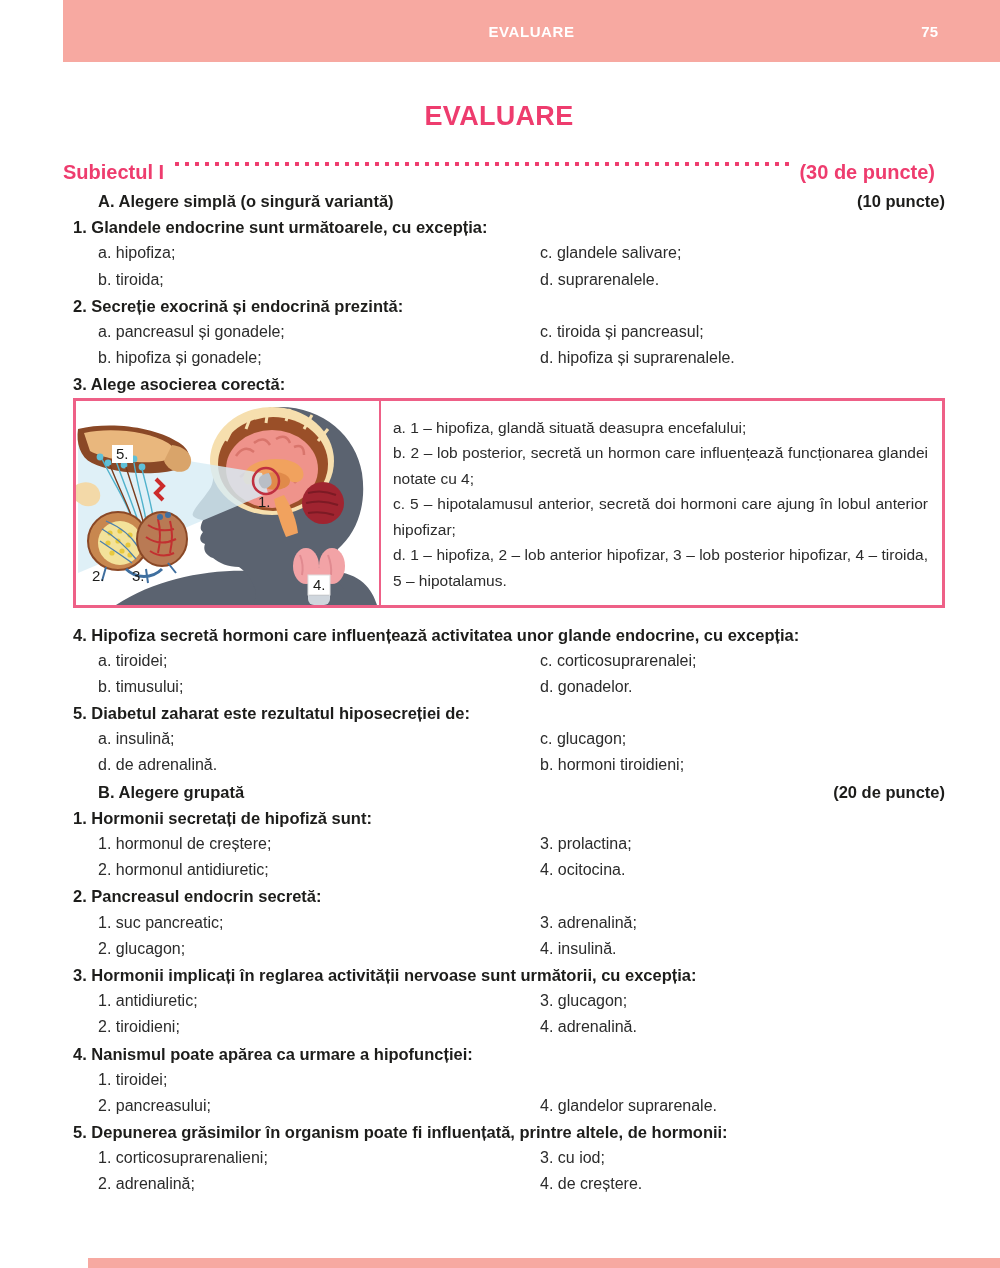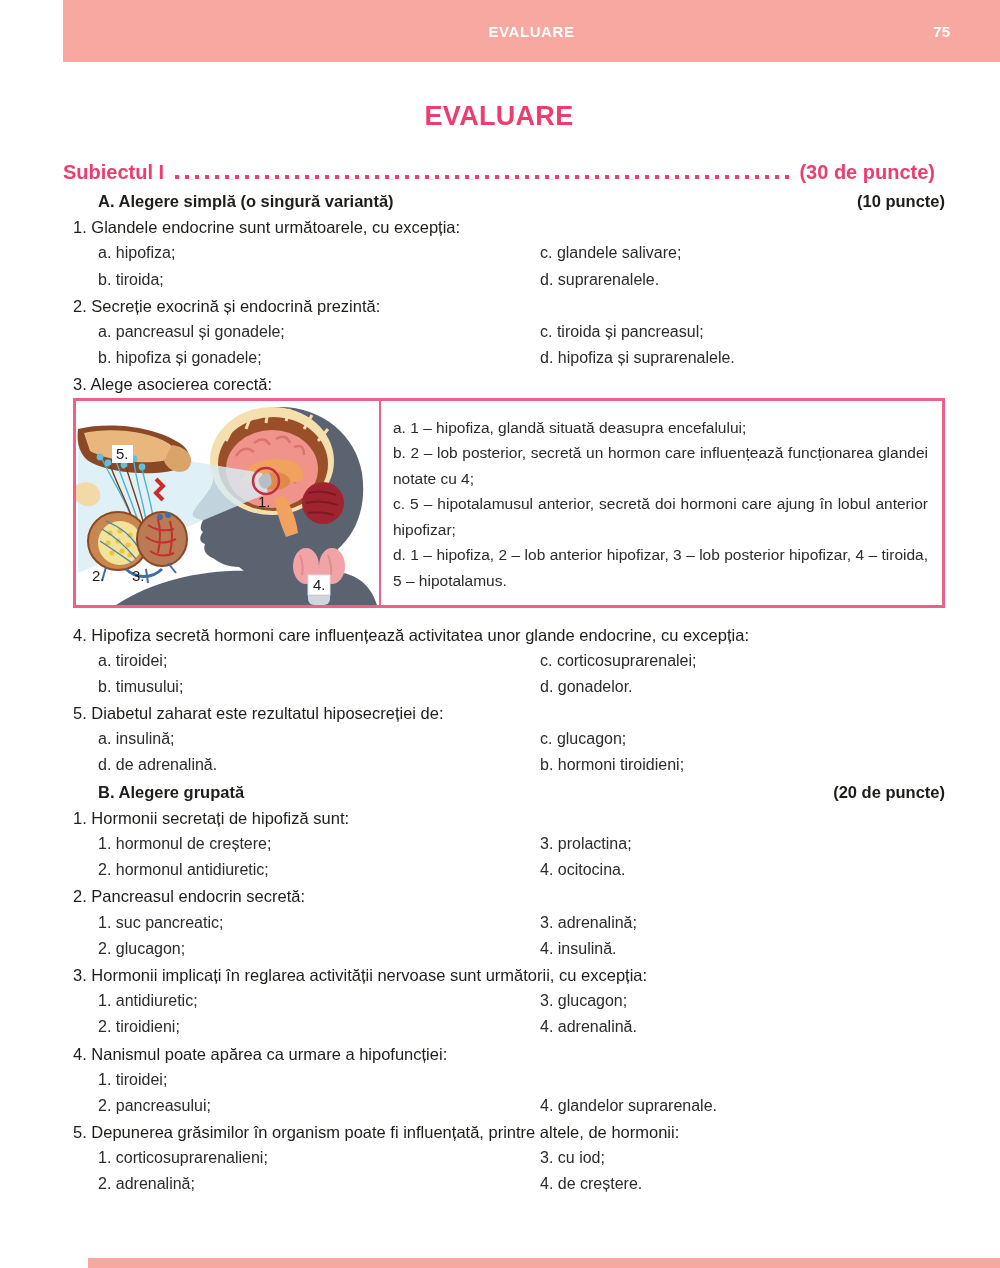--- a/index.html
+++ b/index.html
@@ -4,40 +4,40 @@
 <style>
   html,body{margin:0;padding:0;}
   body{
     width:1000px;height:1268px;position:relative;background:#ffffff;
     font-family:"Liberation Sans", sans-serif;color:#1d1d1b;overflow:hidden;
   }
   
   .header-band{position:absolute;left:63px;right:0;top:0;height:62px;background:#f7a9a1;
     display:flex;align-items:center;}
   .header-title{flex:1;text-align:center;color:#ffffff;font-weight:bold;font-size:15px;letter-spacing:.6px;}
-  .header-page{position:absolute;right:50px;top:50%;transform:translateY(-50%);
+  .header-page{position:absolute;right:62px;top:50%;transform:translateY(-50%);
     color:#ffffff;font-weight:bold;font-size:15px;}
   
   .footer-band{position:absolute;left:88px;right:0;bottom:0;height:10px;background:#f7a9a1;}
   
   .page-title{position:absolute;left:63px;width:872px;top:101px;text-align:center;
     color:#ee3c6e;font-size:27px;font-weight:bold;letter-spacing:.3px;}
   
-  .subject-line{position:absolute;left:63px;width:872px;top:161px;display:flex;align-items:flex-end;
+  .subject-line{position:absolute;left:63px;width:872px;top:161px;display:flex;align-items:flex-start;
     color:#ee3c6e;font-weight:bold;font-size:20px;}
   .subject-label{white-space:nowrap;}
   .subject-dots{flex:1;height:6px;margin:0 6px 4px 8px;
     background-image:radial-gradient(circle,#ee3c6e 2.1px,rgba(0,0,0,0) 2.5px);
     background-size:10px 6px;background-repeat:repeat-x;background-position:left center;}
   .subject-points{white-space:nowrap;}
   
   .stack{position:absolute;left:73px;width:872px;top:188px;}
   .row{height:26.2px;line-height:26.2px;white-space:nowrap;}
   .sec-head{display:flex;justify-content:space-between;font-weight:bold;font-size:16.5px;padding-left:25px;}
-  .qline{font-weight:normal;font-size:16.5px;}
+  .qline{font-weight:bold;font-size:16.5px;}
   .opt-row{display:grid;grid-template-columns:442px 1fr;padding-left:25px;font-size:16px;color:#2b2b2b;}
   
   .figure{height:210px;margin:0 0 14px 0;border:3px solid #ee6087;box-sizing:border-box;display:flex;background:#fff;}
   .fig-left{width:303px;border-right:2px solid #ee6087;position:relative;overflow:hidden;}
   .fig-left svg{display:block;}
   .fig-right{flex:1;padding:14px 14px 12px 12px;}
   .fig-right p{margin:0;font-size:15.5px;line-height:25.5px;color:#2b2b2b;text-align:justify;}
 </style>
 </head>
 <body>

